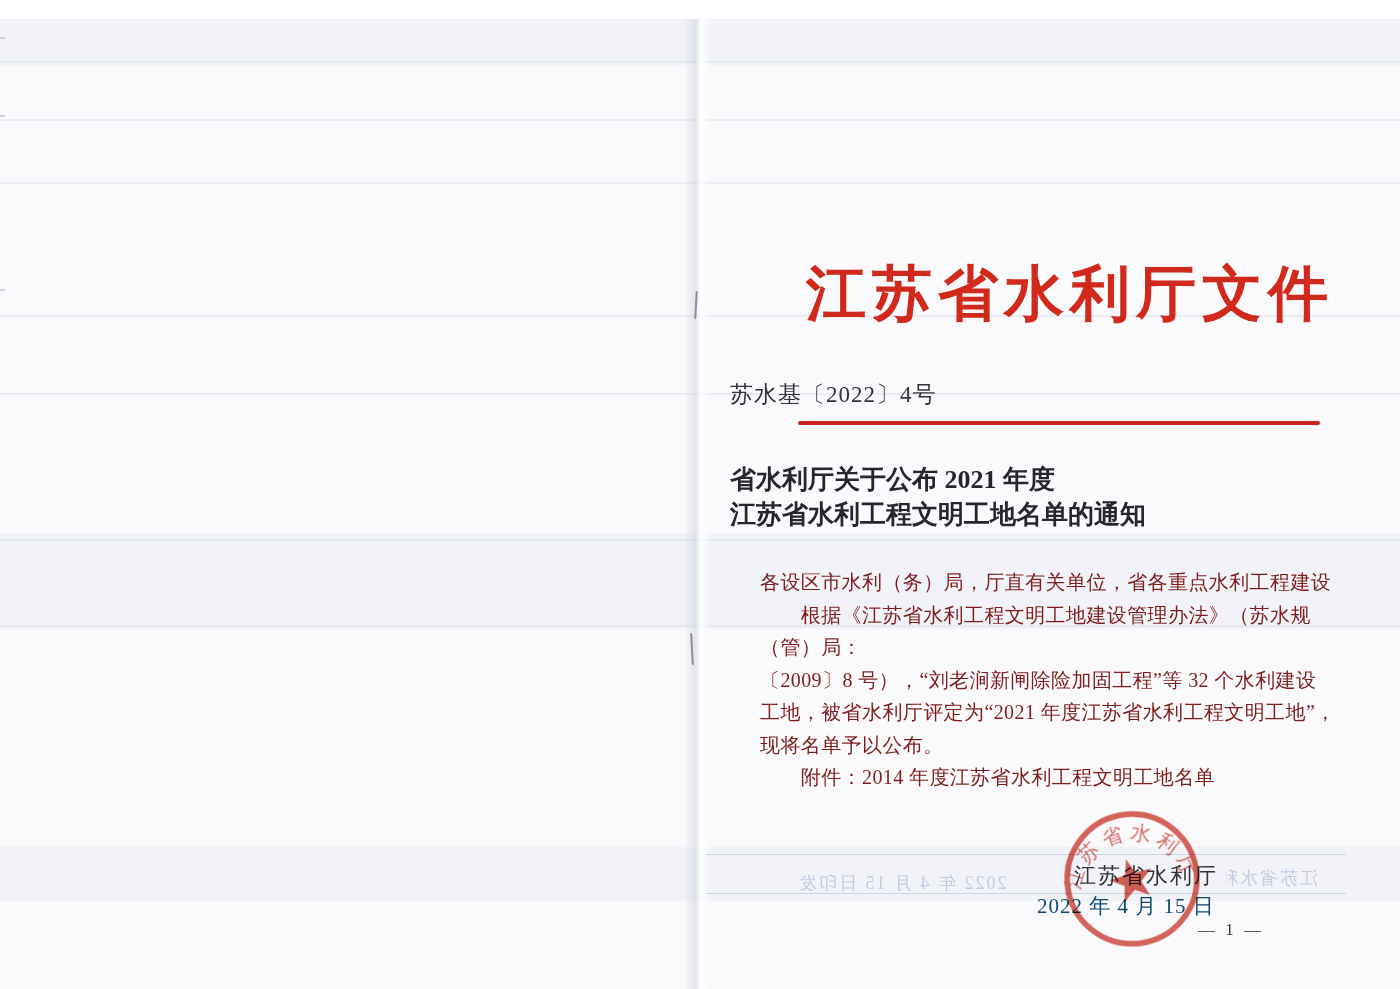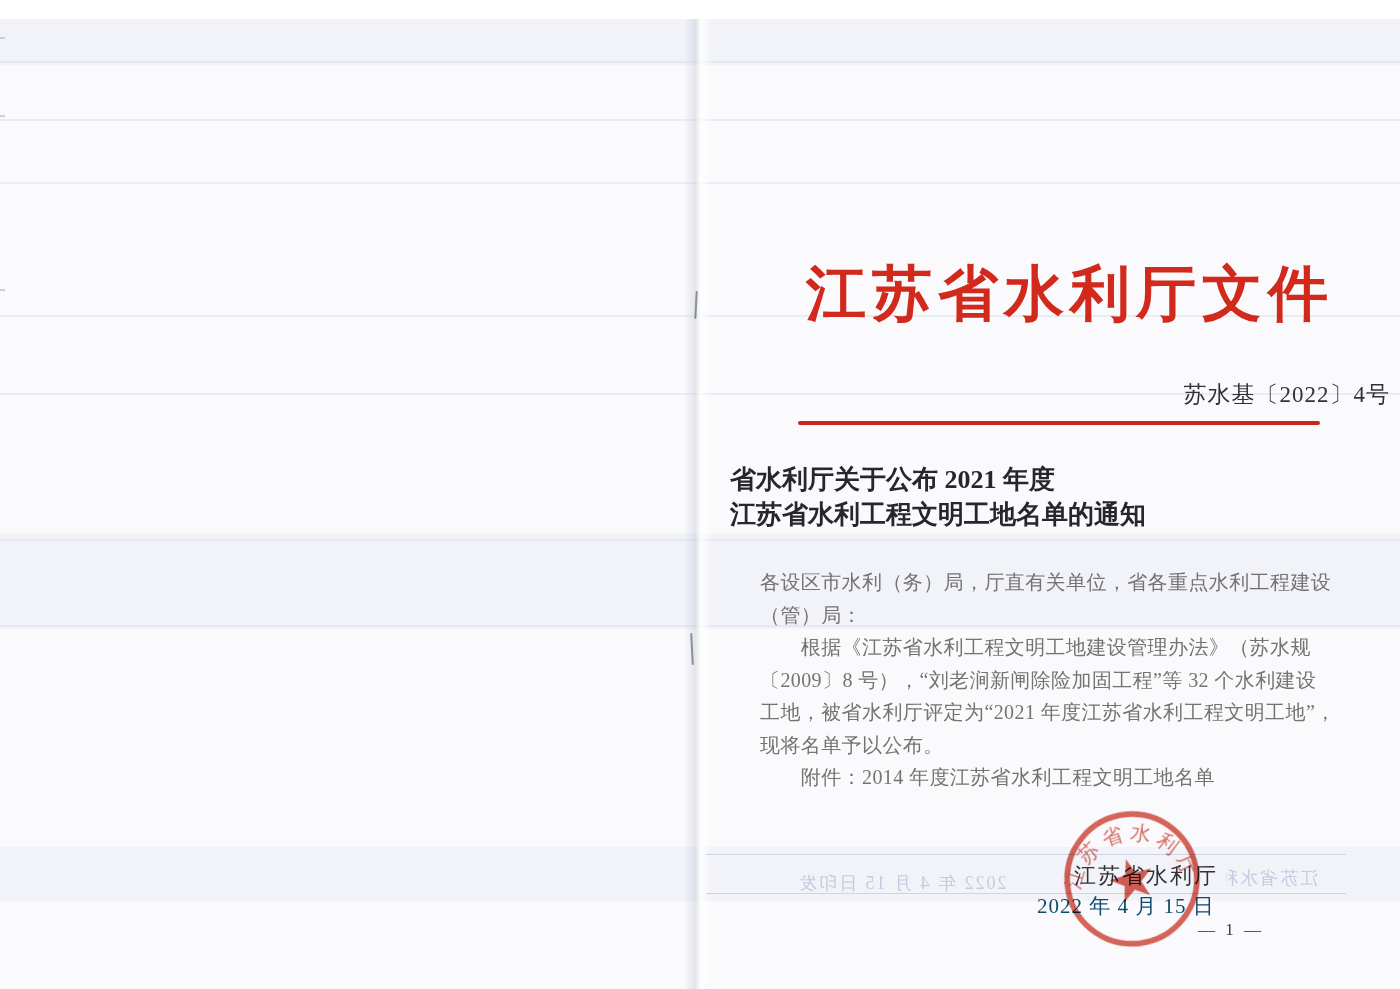--- a/index.html
+++ b/index.html
@@ -20,33 +20,33 @@
   .staple{position:absolute;width:2px;background:#6b6f7a;border-radius:2px;opacity:.75;}
   .edge-tick{position:absolute;left:0;width:5px;height:2px;background:rgba(120,128,150,0.35);}
 
   
   .agency-title{
     position:absolute;left:740px;top:234px;width:660px;text-align:center;
     font-size:60px;line-height:82px;font-weight:900;letter-spacing:6px;
     color:#d2291d;white-space:nowrap;
   }
   .doc-number{
-    position:absolute;left:730px;top:360px;width:660px;text-align:right;
+    position:absolute;left:730px;top:360px;width:660px;text-align:left;
     font-size:23px;color:#32333a;letter-spacing:1px;white-space:nowrap;
   }
   .red-rule{position:absolute;left:798px;top:402px;width:522px;height:4px;background:#c8271e;border-radius:2px;}
 
   .subject{
     position:absolute;left:730px;top:443px;width:660px;text-align:left;
     font-size:26px;line-height:35px;font-weight:bold;color:#26272e;white-space:nowrap;
   }
 
   .body-block{position:absolute;left:760px;top:547px;width:562px;}
   .body-line{
-    font-size:20px;line-height:32.5px;color:#737373;white-space:nowrap;
+    font-size:20px;line-height:32.5px;color:#7f1d1d;white-space:nowrap;
     letter-spacing:0.4px;
   }
 
   .issuer{
     position:absolute;left:1074px;top:842px;font-size:22px;letter-spacing:2px;
     color:#32333a;white-space:nowrap;
   }
   .date{
     position:absolute;left:1037px;top:873px;font-size:21px;letter-spacing:1px;
     color:#0c4a6e;white-space:nowrap;
@@ -94,22 +94,22 @@
 
   <div class="agency-title">江苏省水利厅文件</div>
   <div class="doc-number">苏水基〔2022〕4号</div>
   <div class="red-rule"></div>
 
   <div class="subject" style="top:443px">省水利厅关于公布 2021 年度</div>
   <div class="subject" style="top:478px">江苏省水利工程文明工地名单的通知</div>
 
   <div class="body-block">
     <div class="body-line">各设区市水利（务）局，厅直有关单位，省各重点水利工程建设</div>
+    <div class="body-line">　　根据《江苏省水利工程文明工地建设管理办法》（苏水规</div>
     <div class="body-line">（管）局：</div>
-    <div class="body-line">　　根据《江苏省水利工程文明工地建设管理办法》（苏水规</div>
     <div class="body-line">〔2009〕8 号），“刘老涧新闸除险加固工程”等 32 个水利建设</div>
     <div class="body-line">工地，被省水利厅评定为“2021 年度江苏省水利工程文明工地”，</div>
     <div class="body-line">现将名单予以公布。</div>
     <div class="body-line">　　附件：2014 年度江苏省水利工程文明工地名单</div>
   </div>
 
   <div class="bleed" style="left:797px;top:852px">2022 年 4 月 15 日印发</div>
   <div class="bleed" style="left:1226px;top:847px;width:92px;overflow:hidden">江苏省水利厅</div>
   <div class="bleed-line" style="left:706px;top:835px;width:640px"></div>
   <div class="bleed-line" style="left:706px;top:874px;width:640px"></div>

